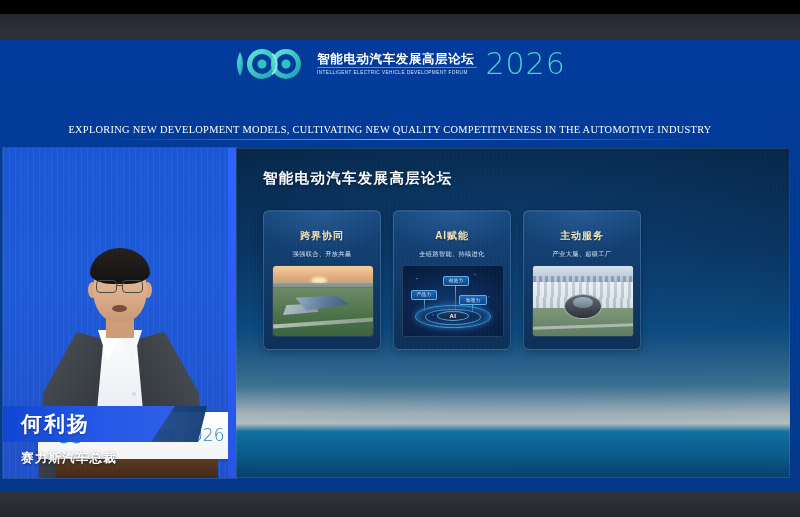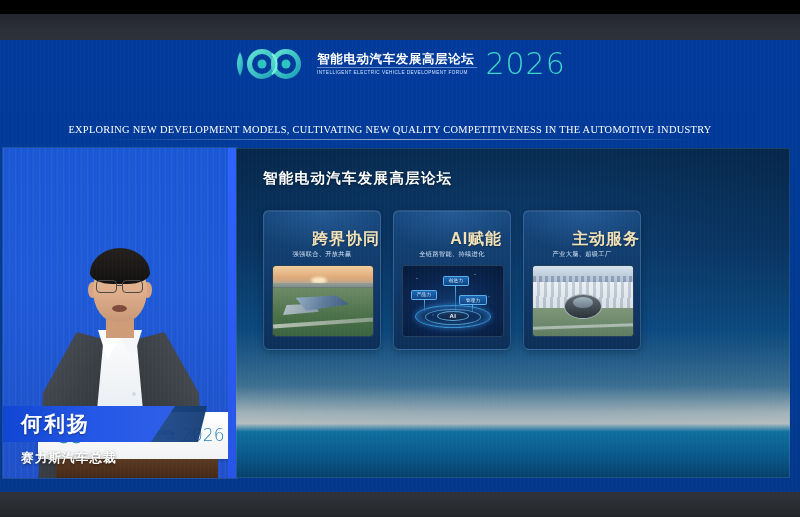--- a/index.html
+++ b/index.html
@@ -157,22 +157,22 @@
   .card{
     width:118px; height:140px; border-radius:6px; position:relative;
     background:linear-gradient(180deg,rgba(24,72,126,.92) 0%,rgba(16,56,102,.92) 55%,rgba(12,44,84,.90) 100%);
     border:1px solid rgba(120,175,235,.30);
     box-shadow:0 2px 8px rgba(0,0,0,.28), inset 0 1px 0 rgba(255,255,255,.07);
     overflow:hidden;
   }
   .card-glow{ position:absolute; left:0; top:0; width:100%; height:56px;
     background:radial-gradient(80% 100% at 50% 0%,rgba(90,160,235,.22),rgba(0,0,0,0) 75%); }
   .card-title{ position:absolute; left:0; top:18px; width:100%; text-align:center;
-    font-size:16px; font-weight:bold; color:#f2e2b6; letter-spacing:.9px;
-    text-shadow:0 1px 2px rgba(0,0,0,.4);margin-left:24px; }
+    font-size:10px; font-weight:bold; color:#f2e2b6; letter-spacing:.9px;
+    text-shadow:0 1px 2px rgba(0,0,0,.4); }
   .card-sub{ position:absolute; left:0; top:39px; width:100%; text-align:center;
     font-size:6.2px; color:#d7e6f7; letter-spacing:.35px; }
   .card-thumb{ position:absolute; left:8px; top:54px; width:102px; height:72px;
     border-radius:4px; overflow:hidden; background:#081c32; border:1px solid rgba(140,190,240,.22); }
 
   
   .t1{ position:absolute; inset:0; background:linear-gradient(180deg,#f0c392 0%,#e9b municipal 0%,#d9a271 14%,#9ea7a6 30%,#6f8c6c 48%,#53794f 72%,#3f6840 100%); }
   .t1-sky{ position:absolute; left:0; top:0; width:100%; height:30%;
     background:linear-gradient(180deg,#f3cf9f,#e0a978 55%,#9fa79c 100%); }
   .t1-sun{ position:absolute; left:38%; top:15%; width:16px; height:7px; border-radius:50%;

